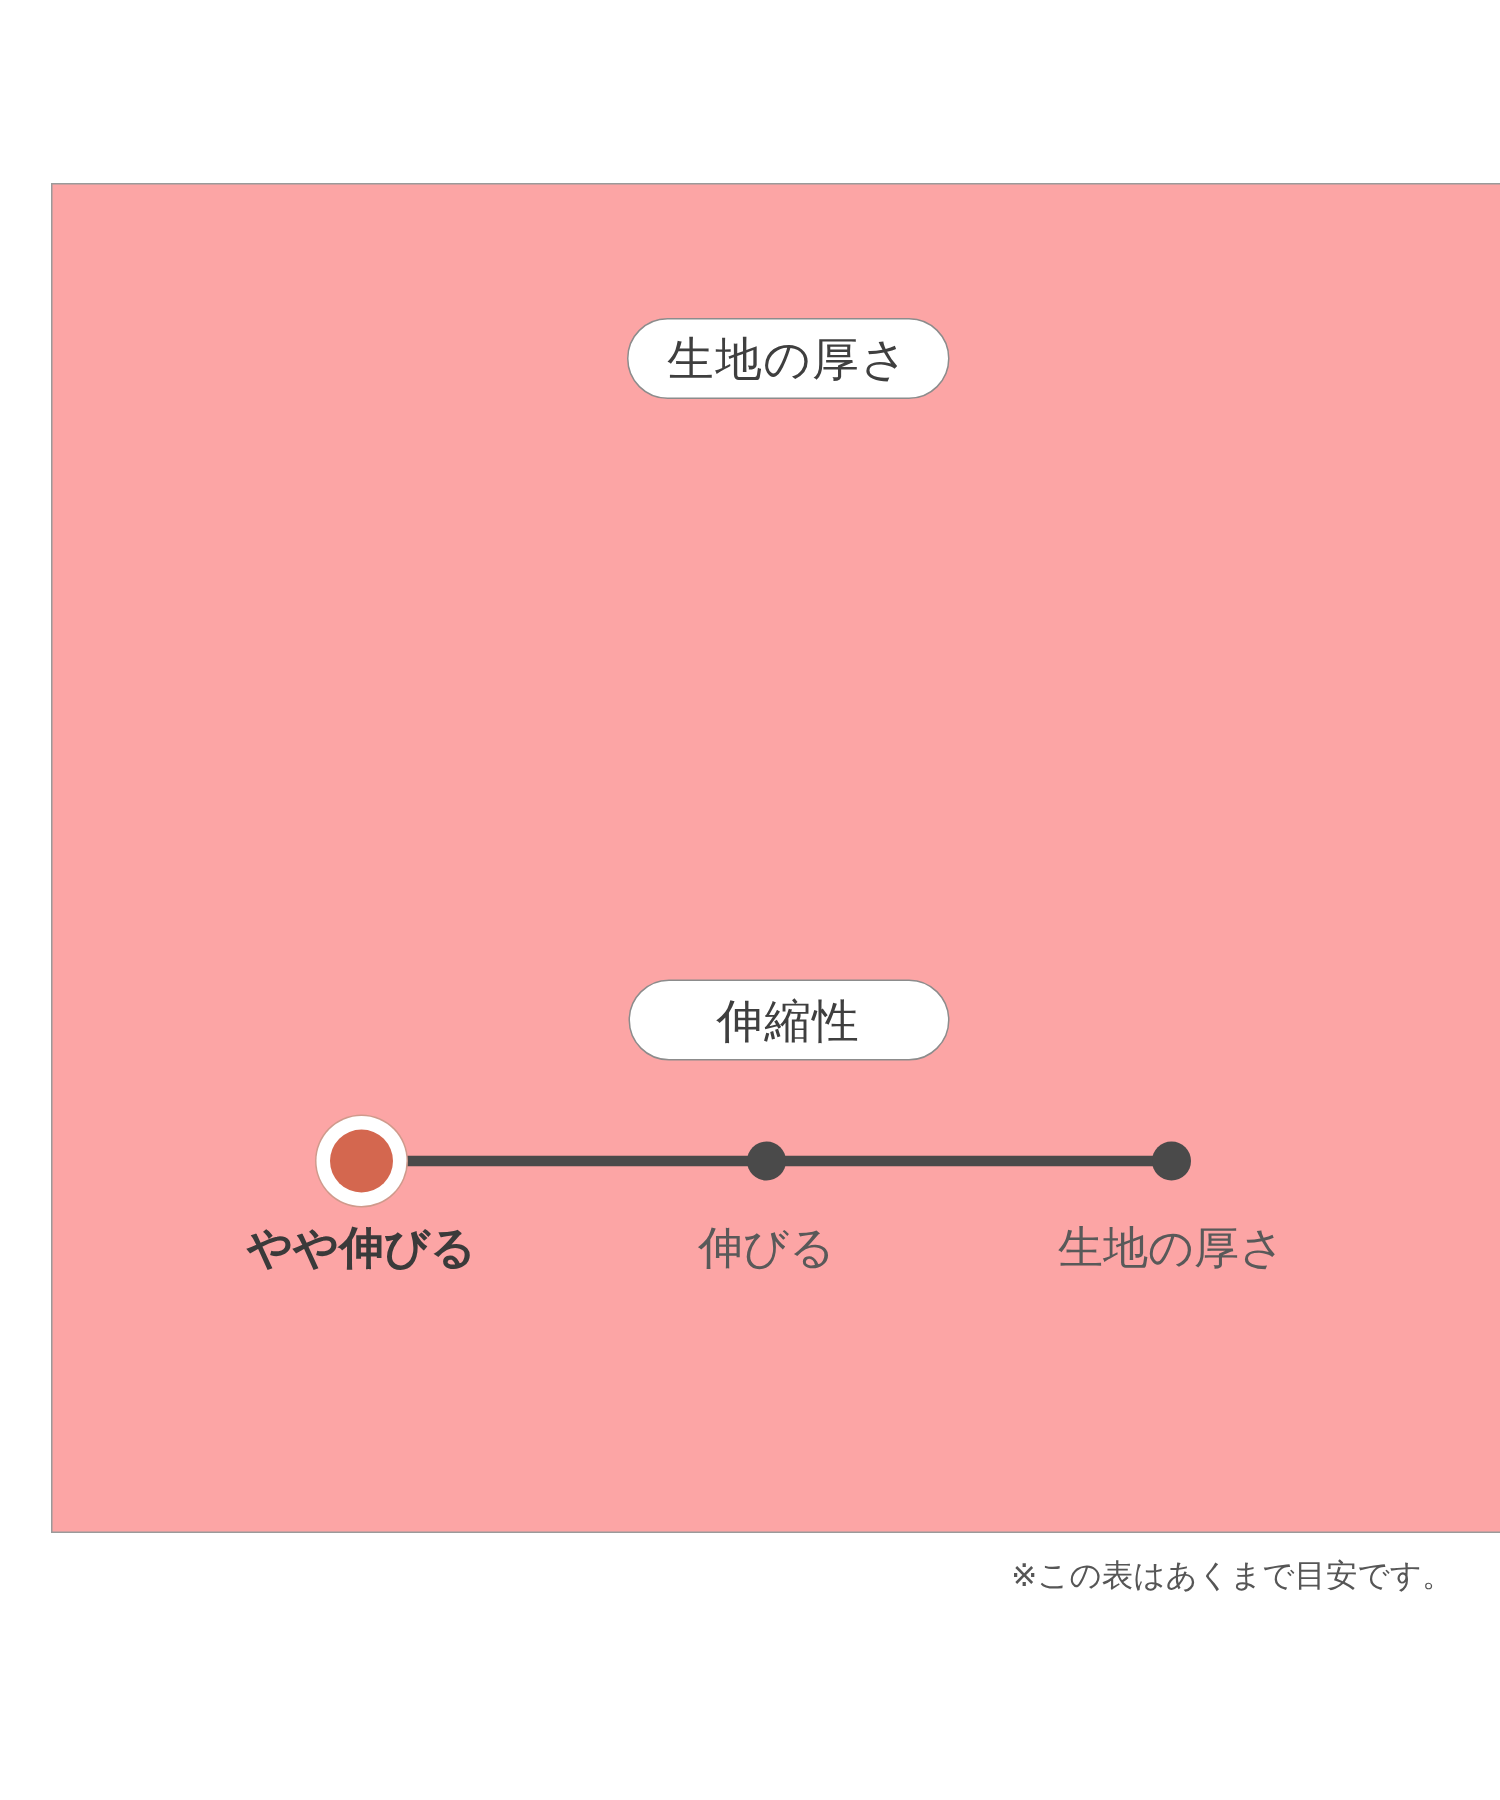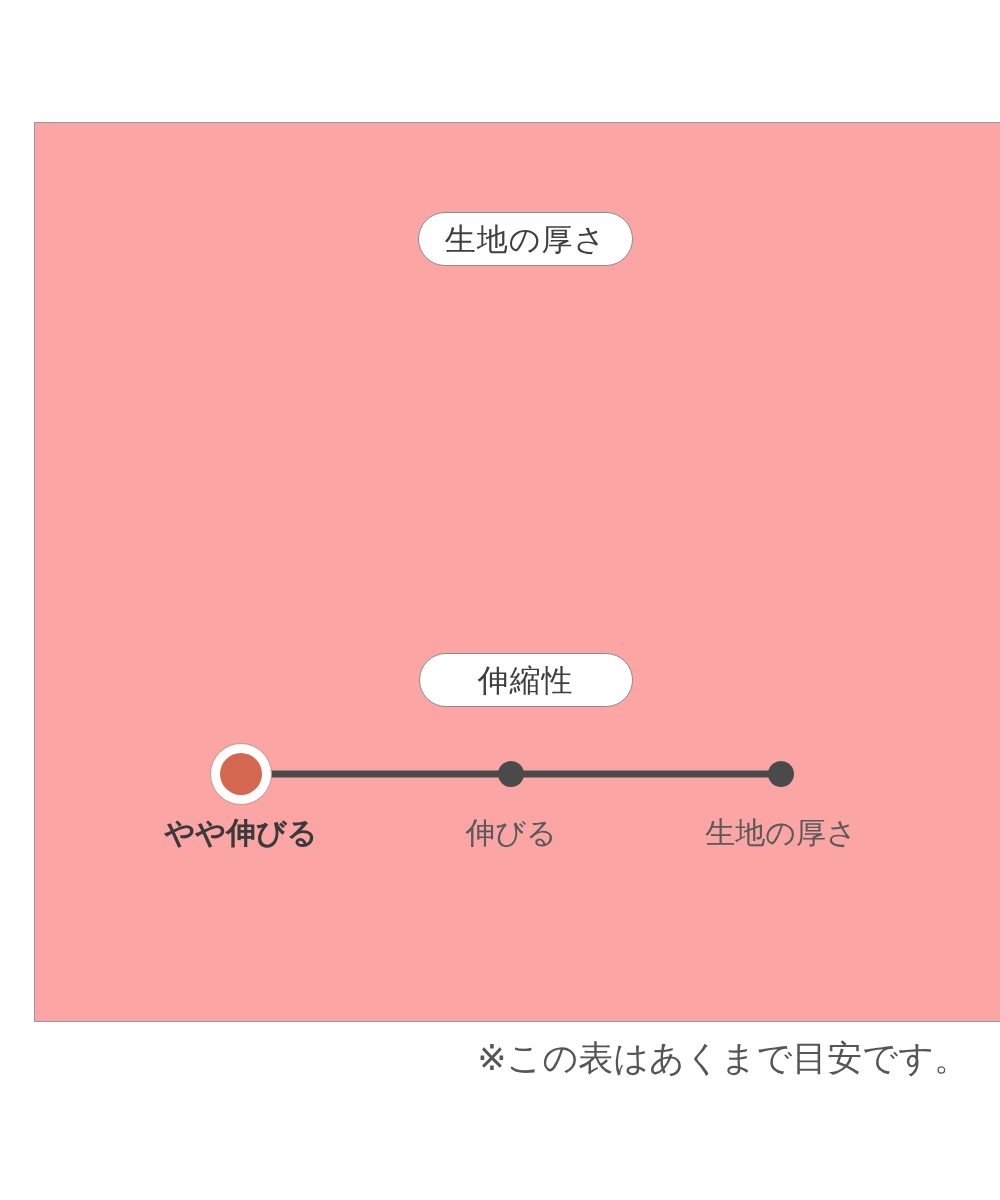--- a/index.html
+++ b/index.html
@@ -96,21 +96,21 @@
   .tick-label.active {
     font-weight: 700;
     color: #3a3a3a;
   }
 
   
   .footnote {
     position: absolute;
     right: 31px;
     top: 1040px;
-    font-size: 35px;
+    font-size: 21px;
     line-height: 1;
     color: #565656;
     white-space: nowrap;
   }
 </style>
 </head>
 <body>
 
 <div class="panel">
 

